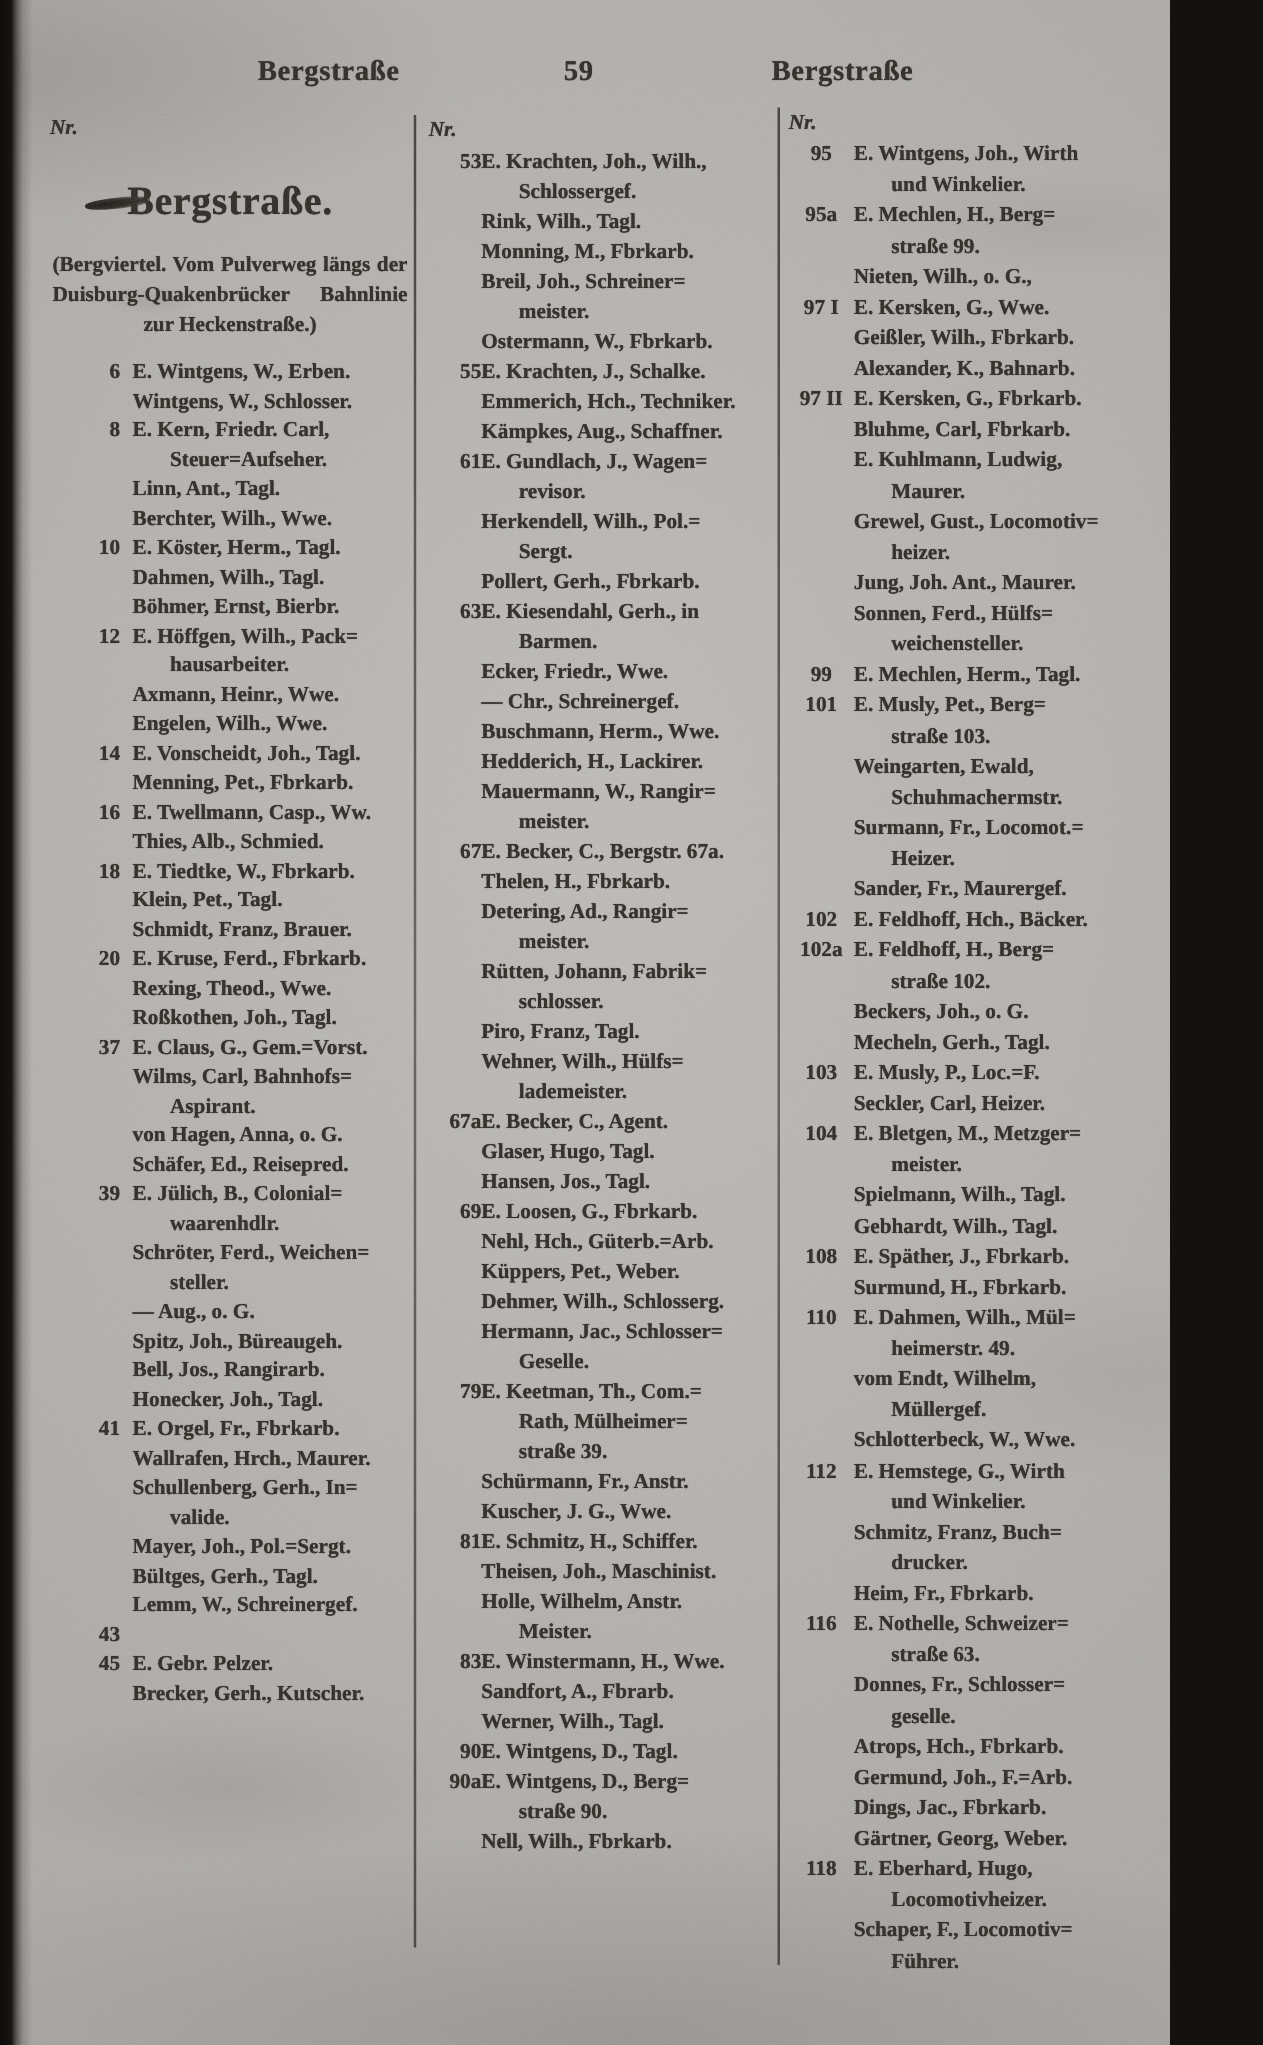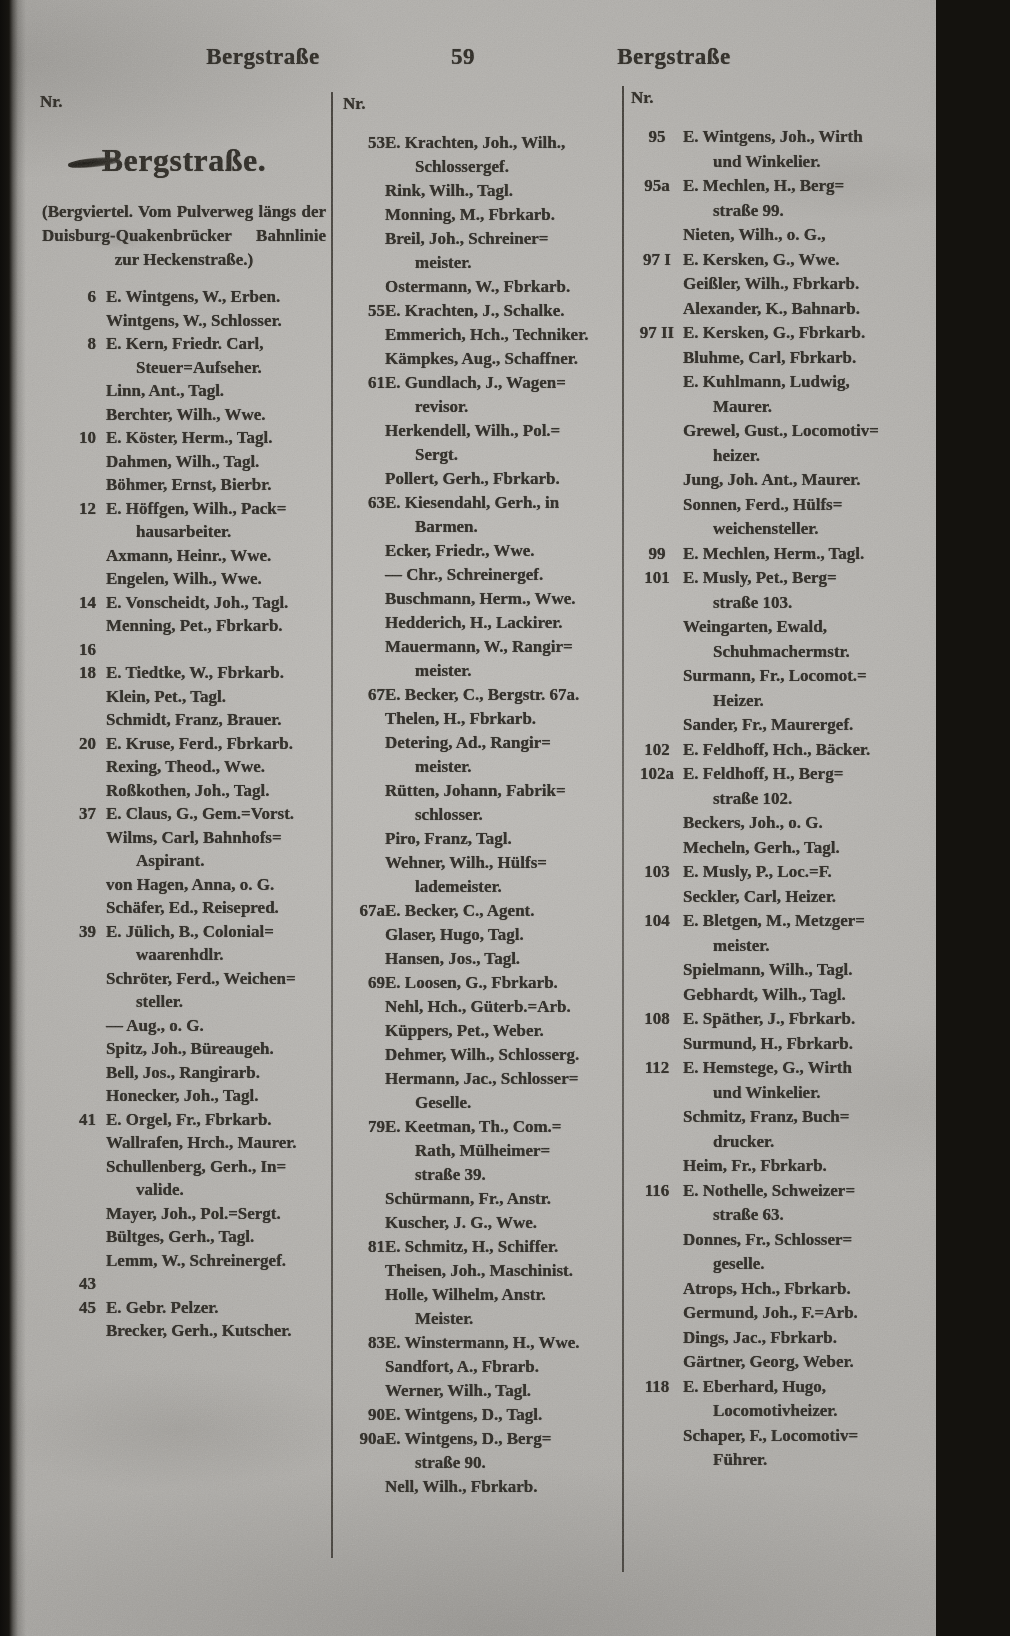--- a/index.html
+++ b/index.html
@@ -31,21 +31,21 @@
   .vrule{position:absolute;width:2px;background:linear-gradient(180deg,rgba(52,48,42,.9),rgba(52,48,42,.65) 50%,rgba(52,48,42,.85));}
   .vrule1{left:331px;top:92px;height:1466px;}
   .vrule2{left:622px;top:86px;height:1486px;}
   .col{position:absolute;font-weight:700;}
   .col1{left:40px;top:90px;width:288px;font-size:17px;}
   .col2{left:343px;top:92px;width:276px;font-size:17px;}
   .col3{left:631px;top:86px;width:312px;font-size:17px;}
   .col1 .entry .ln,.col1 .num{line-height:23.5px;}
   .col2 .entry .ln,.col2 .num{line-height:24px;}
   .col3 .entry .ln,.col3 .num{line-height:24.5px;}
-  .nr-header{line-height:24px;margin-bottom:15px;}
+  .nr-header{line-height:24px;margin-bottom:1px;font-style:italic;}
   .entry{display:flex;align-items:flex-start;}
   .num{flex:0 0 auto;white-space:nowrap;}
   .col1 .num{width:56px;text-align:right;padding-right:10px;}
   .col2 .num{min-width:42px;text-align:right;}
   .col3 .num{min-width:52px;text-align:center;}
   .lines{flex:1 1 auto;min-width:0;}
   .ln{white-space:nowrap;}
   .ln.ind{padding-left:30px;font-family:Liberation Serif, serif;}
   .street-title{
     text-align:center;font-size:32px;line-height:36px;font-weight:700;
@@ -119,20 +119,24 @@
         </div>
         <div class="entry">
           <span class="num">14</span>
           <div class="lines">
             <div class="ln">E. Vonscheidt, Joh., Tagl.</div>
             <div class="ln">Menning, Pet., Fbrkarb.</div>
           </div>
         </div>
         <div class="entry">
           <span class="num">16</span>
+          <div class="lines">
+            <div class="ln">E. Twellmann, Casp., Ww.</div>
+            <div class="ln">Thies, Alb., Schmied.</div>
+          </div>
         </div>
         <div class="entry">
           <span class="num">18</span>
           <div class="lines">
             <div class="ln">E. Tiedtke, W., Fbrkarb.</div>
             <div class="ln">Klein, Pet., Tagl.</div>
             <div class="ln">Schmidt, Franz, Brauer.</div>
           </div>
         </div>
         <div class="entry">
@@ -404,20 +408,30 @@
           </div>
         </div>
         <div class="entry">
           <span class="num">108</span>
           <div class="lines">
             <div class="ln">E. Späther, J., Fbrkarb.</div>
             <div class="ln">Surmund, H., Fbrkarb.</div>
           </div>
         </div>
         <div class="entry">
+          <span class="num">110</span>
+          <div class="lines">
+            <div class="ln">E. Dahmen, Wilh., Mül=</div>
+            <div class="ln ind">heimerstr. 49.</div>
+            <div class="ln">vom Endt, Wilhelm,</div>
+            <div class="ln ind">Müllergef.</div>
+            <div class="ln">Schlotterbeck, W., Wwe.</div>
+          </div>
+        </div>
+        <div class="entry">
           <span class="num">112</span>
           <div class="lines">
             <div class="ln">E. Hemstege, G., Wirth</div>
             <div class="ln ind">und Winkelier.</div>
             <div class="ln">Schmitz, Franz, Buch=</div>
             <div class="ln ind">drucker.</div>
             <div class="ln">Heim, Fr., Fbrkarb.</div>
           </div>
         </div>
         <div class="entry">

